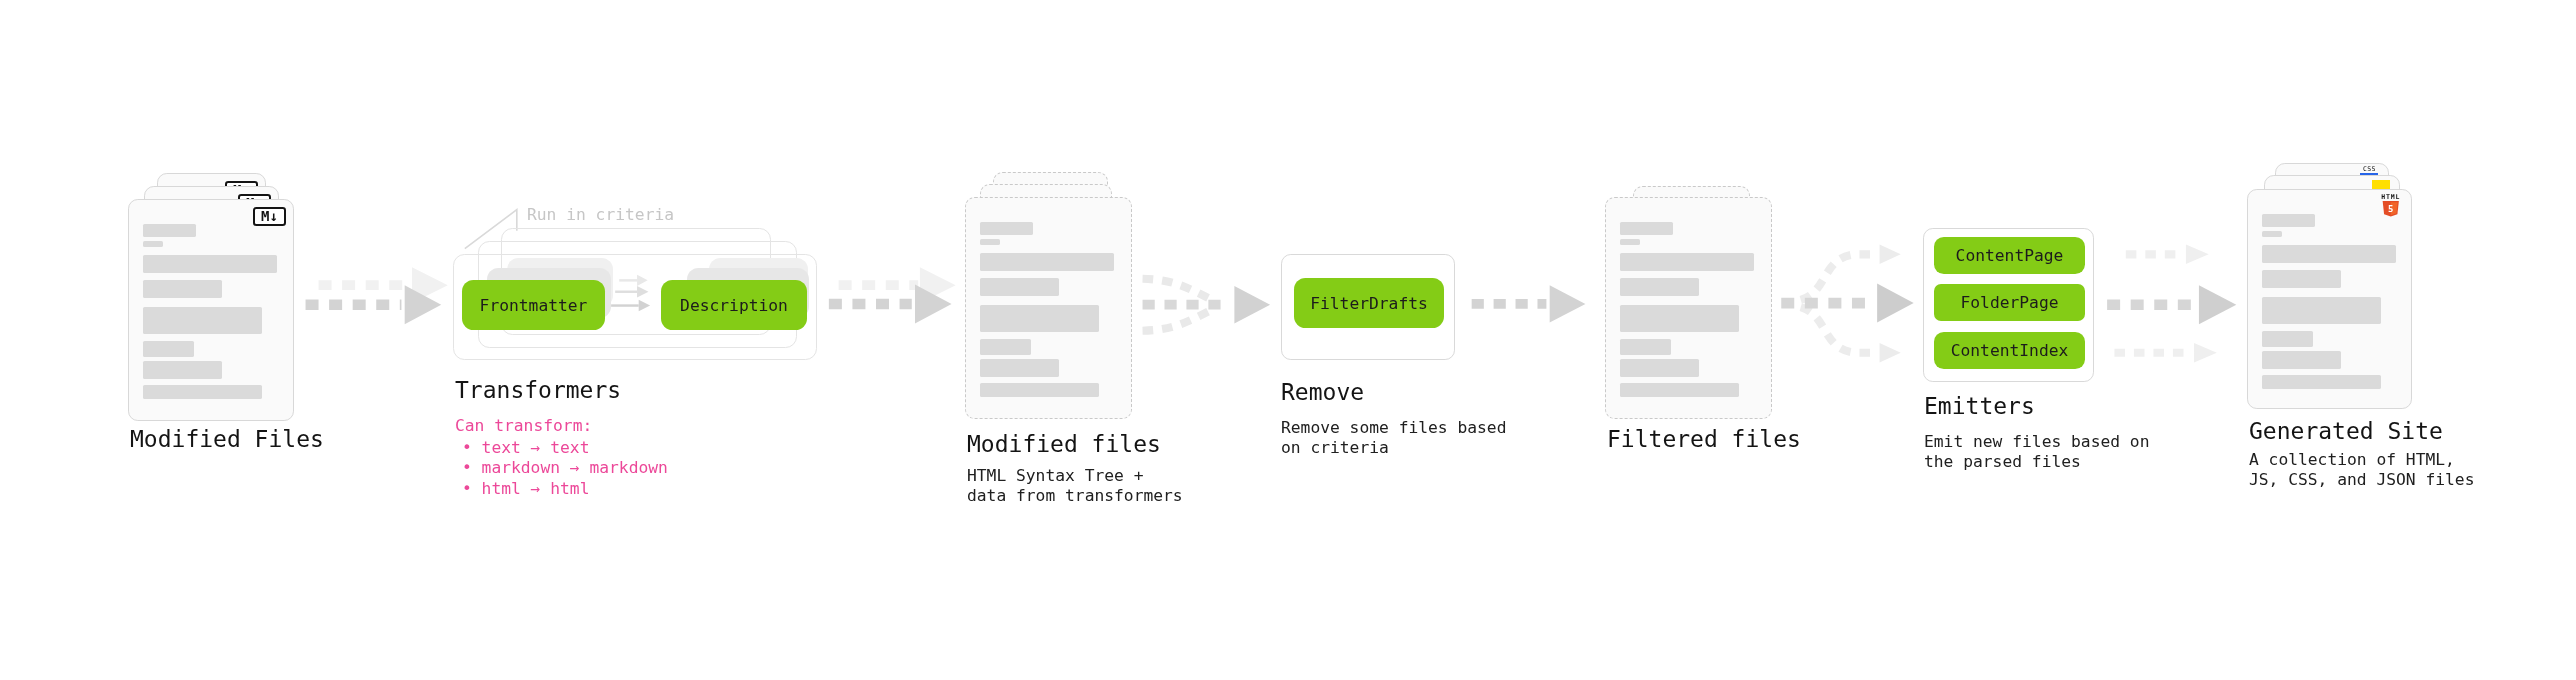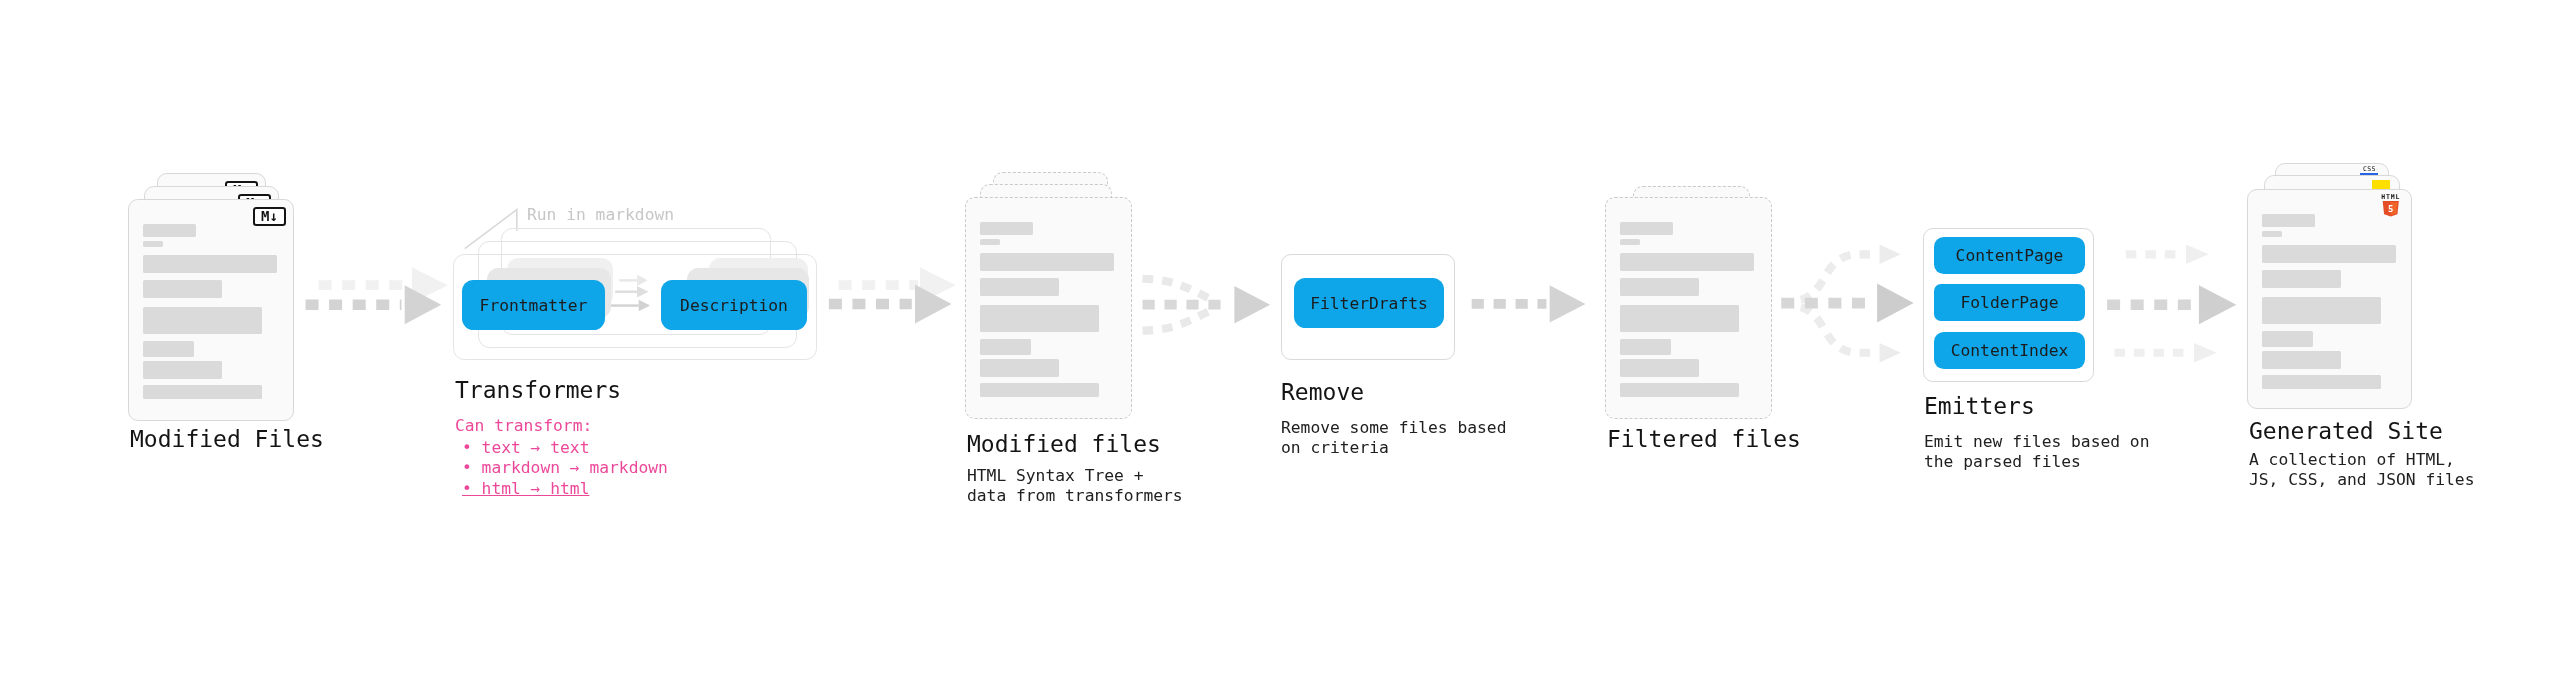--- a/index.html
+++ b/index.html
@@ -16,21 +16,21 @@
            border:2.4px solid #141414;border-radius:3.3px;color:#141414;font-weight:bold;
            font-size:14px;line-height:14px;text-align:center;box-sizing:border-box;}
 
   
   .node-label{position:absolute;font-size:23px;color:#141414;white-space:nowrap;}
   .node-desc{position:absolute;font-size:16.3px;line-height:20.3px;color:#202020;white-space:pre-line;}
   .bullet-line{position:absolute;font-size:16.3px;color:#ec4899;white-space:nowrap;}
   .annotation{position:absolute;font-size:16.3px;color:#c6c6c6;white-space:nowrap;}
 
   
-  .btn{position:absolute;background:#0ea5e9;border-radius:11.4px;color:#1c1c1c;font-size:16.3px;
+  .btn{position:absolute;background:#84cc16;border-radius:11.4px;color:#1c1c1c;font-size:16.3px;
        display:flex;align-items:center;justify-content:center;box-sizing:border-box;white-space:nowrap;}
   .ghost1{background:#e7e7e7;}
   .ghost2{background:#f0f0f0;}
 
   
   .gbox{position:absolute;border:1.6px solid #e4e4e4;border-radius:11.4px;background:transparent;box-sizing:border-box;}
   .panel{position:absolute;border:1.6px solid #d9d9d9;border-radius:9.8px;background:#ffffff;box-sizing:border-box;}
 
   
   .css-badge{position:absolute;top:1.6px;right:8.1px;width:21px;text-align:center;}
@@ -122,35 +122,35 @@
         <div class="bar" style="top: 185px; width: 119px; height: 14px;"></div>
       </div>
     <div class="node-label" style="left:130px;top:426px;">Modified Files</div>
   </div>
 
   <div>
     <div class="gbox" style="left:501px;top:228px;width:270px;height:107px;"></div>
     <div class="gbox" style="left:478px;top:241px;width:319px;height:107px;"></div>
     <div class="gbox" style="left:453px;top:254px;width:364px;height:106px;"></div>
 
-    <div class="annotation" style="left:527px;top:205px;">Run in markdown</div>
+    <div class="annotation" style="left:527px;top:205px;">Run in criteria</div>
 
     <div class="btn ghost2" style="left:507px;top:258px;width:106px;height:49px;"></div>
     <div class="btn ghost1" style="left:487px;top:268px;width:124px;height:50px;"></div>
     <div class="btn" style="left:462px;top:280px;width:143px;height:50px;">Frontmatter</div>
 
     <div class="btn ghost2" style="left:709px;top:258px;width:99px;height:49px;"></div>
     <div class="btn ghost1" style="left:687px;top:268px;width:122px;height:50px;"></div>
     <div class="btn" style="left:661px;top:280px;width:146px;height:50px;">Description</div>
 
     <div class="node-label" style="left:455px;top:377px;">Transformers</div>
     <div class="bullet-line" style="left:455px;top:416px;">Can transform:</div>
     <div class="bullet-line" style="left:462px;top:438px;">• text → text</div>
     <div class="bullet-line" style="left:462px;top:458px;">• markdown → markdown</div>
-    <div class="bullet-line" style="left:462px;top:479px;text-decoration:underline;">• html → html</div>
+    <div class="bullet-line" style="left:462px;top:479px;">• html → html</div>
   </div>
 
   <div>
     <div class="filecard dashed" style="left:993px;top:172px;width:115px;height:52px;"></div>
     <div class="filecard dashed" style="left:980px;top:184px;width:132px;height:52px;"></div>
     <div class="filecard dashed" style="left:965px;top:197px;width:167px;height:222px;">
         <div class="bar" style="top: 24.4px; width: 53px; height: 12.2px;"></div>
         <div class="bar" style="top: 41px; width: 19.5px; height: 5.7px;"></div>
         <div class="bar" style="top: 55px; width: 134px; height: 18px;"></div>
         <div class="bar" style="top: 80px; width: 79px; height: 18px;"></div>

